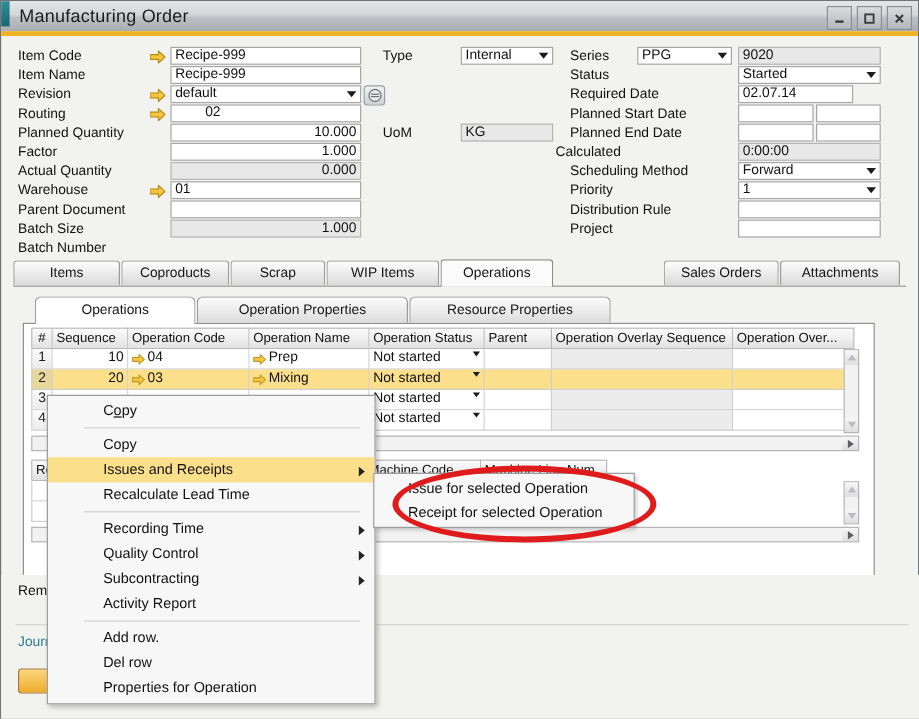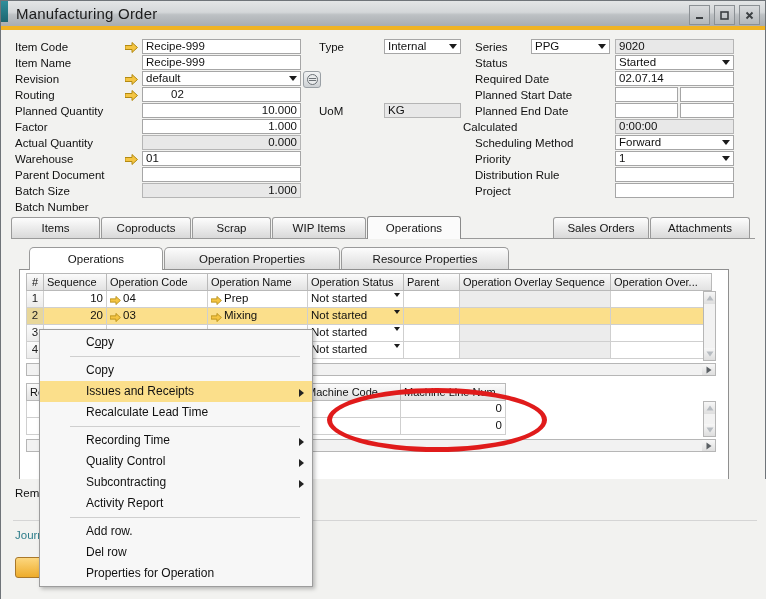--- a/index.html
+++ b/index.html
@@ -299,21 +299,21 @@
           <span class="caret"></span>
         </span></div>
     <div class="inp ro" style="left:614px;top:5px;width:119px;">9020</div>
 
     <div class="fld lbl" style="left:474px;top:22px;">Status</div>
     <div class="inp" style="left:614px;top:21px;width:119px;">Started<span class="ddbtn">
           <span class="caret"></span>
         </span></div>
 
     <div class="fld lbl" style="left:474px;top:38px;">Required Date</div>
-    <div class="inp" style="left:614px;top:37px;width:119px;">02.07.14</div>
+    <div class="inp" style="left:614px;top:37px;width:96px;">02.07.14</div>
 
     <div class="fld lbl" style="left:474px;top:54px;">Planned Start Date</div>
     <div class="inp" style="left:614px;top:53px;width:63px;"></div>
     <div class="inp" style="left:679px;top:53px;width:54px;"></div>
 
     <div class="fld lbl" style="left:474px;top:70px;">Planned End Date</div>
     <div class="inp" style="left:614px;top:69px;width:63px;"></div>
     <div class="inp" style="left:679px;top:69px;width:54px;"></div>
 
     <div class="fld lbl" style="left:462px;top:86px;overflow:hidden;width:134px;">Calculated</div>
@@ -515,16 +515,20 @@
       <span class="sub"></span>
     </div>
     <div class="mi">Activity Report</div>
     <div class="msep"></div>
     <div class="mi">Add row.</div>
     <div class="mi">Del row</div>
     <div class="mi">Properties for Operation</div>
 
   </div>
 
+  <div class="submenu">
+    <div class="mi">Issue for selected Operation</div>
+    <div class="mi">Receipt for selected Operation</div>
+  </div>
 
   <div class="ellipse"></div>
 
 </div>
 
 </body></html>

